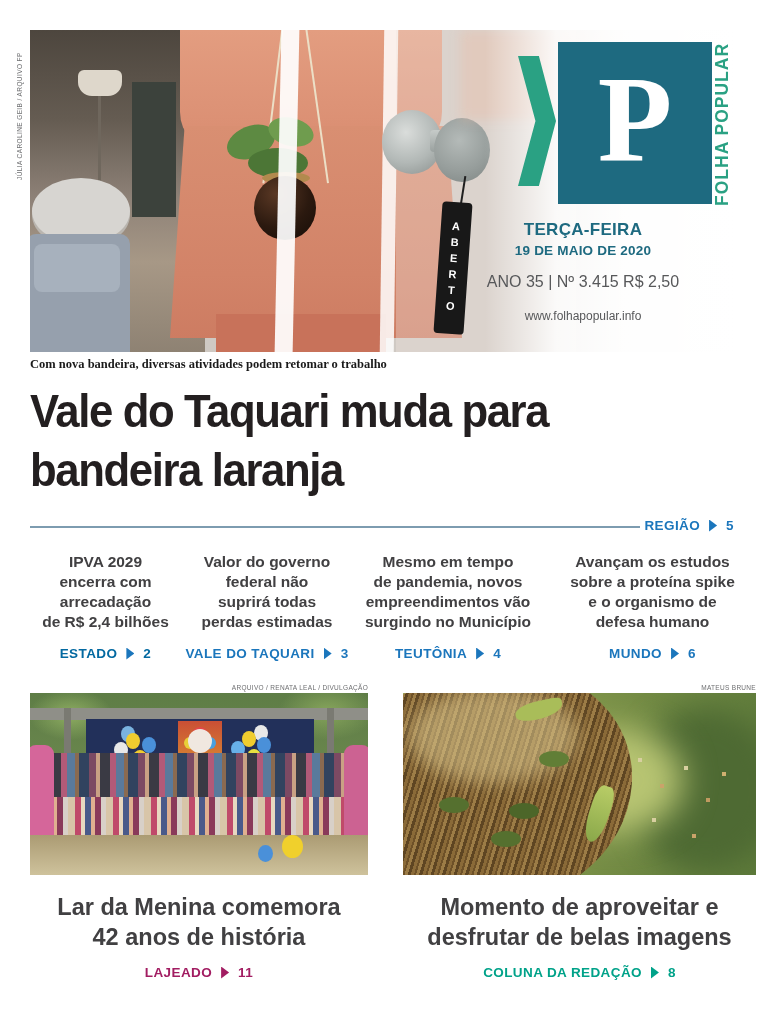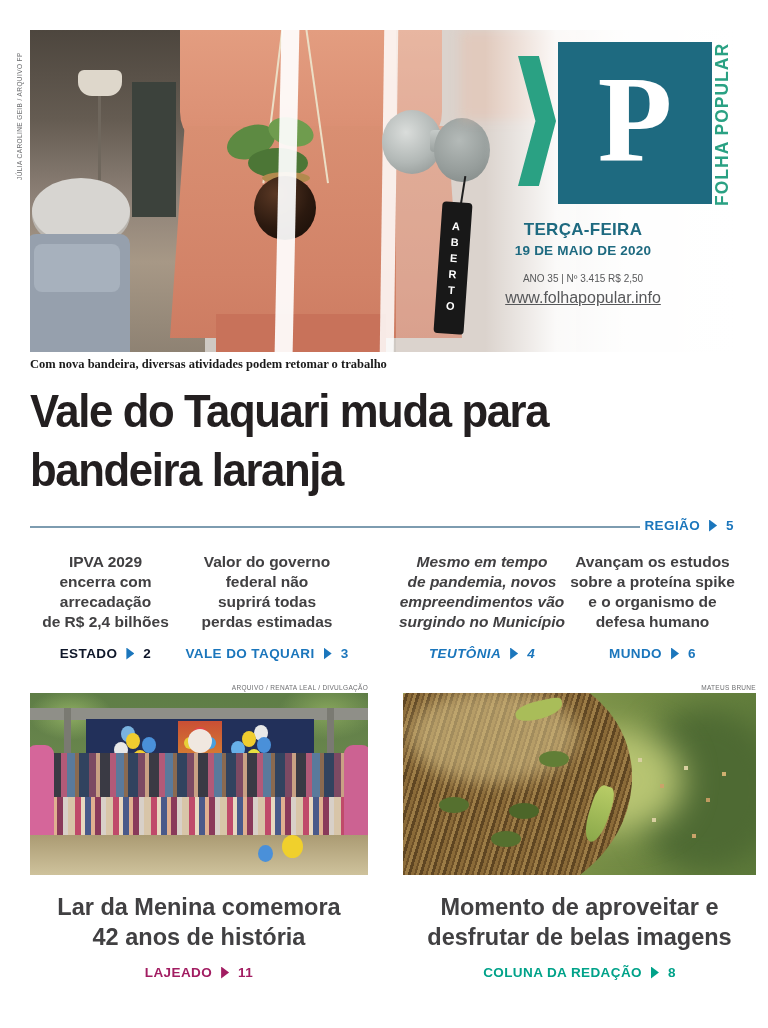--- a/index.html
+++ b/index.html
@@ -61,40 +61,40 @@
   .logo-square { position:absolute; left:558px; top:42px; width:154px; height:162px;
     display:flex; align-items:center; justify-content:center; }
   .logo-letter { font-family:"Liberation Serif", serif; font-weight:bold; font-size:122px; color:#fff; line-height:1; margin-top:-6px; }
   .logo-name { position:absolute; left:712px; top:40px; height:166px; width:30px;
     writing-mode:vertical-rl; transform:rotate(180deg);
     font-weight:bold; font-size:17.5px; letter-spacing:1px; white-space:nowrap; text-align:left; }
   
   .dateblock { position:absolute; right:55px; top:220px; width:260px; text-align:center; }
   .weekday { font-size:17px; font-weight:bold; letter-spacing:.3px; }
   .pubdate { font-size:13.5px; font-weight:bold; margin-top:3px; letter-spacing:.2px; }
-  .edition { font-size:10px; color:#57585a; margin-top:15px; }
-  .website { font-size:16px; color:#57585a; margin-top:5px;text-decoration:underline; }
+  .edition { font-size:16px; color:#57585a; margin-top:15px; }
+  .website { font-size:12px; color:#57585a; margin-top:18px; }
   
   .caption { position:absolute; left:30px; top:357px; font-family:"Liberation Serif",serif;
     font-weight:bold; font-size:12.5px; color:#1a1a1a; }
   .headline { position:absolute; left:30px; top:381px; width:700px;
     font-size:47px; line-height:59px; font-weight:bold; letter-spacing:-1.5px;
     white-space:pre-line; transform:scaleX(.93); transform-origin:left top; }
   .rule { position:absolute; left:30px; top:526px; width:610px; height:2px; }
   .lead-tag { position:absolute; right:34px; top:518px; }
   
   .tag { display:inline-flex; align-items:center; gap:9px; font-weight:bold; font-size:13.5px; letter-spacing:.4px; }
   .tag .arrow { width:8px; height:12px; clip-path:polygon(0 0,100% 50%,0 100%); display:inline-block; }
   
   .teaser { position:absolute; top:552px; text-align:center; }
   .teaser-text { font-size:15.5px; line-height:20px; font-weight:bold; white-space:pre-line; }
   .teaser .tag { margin-top:14px; }
   .t1 { left:28px;  width:155px; }
   .t2 { left:181px; width:172px; }
-  .t3 { left:386px; width:192px;font-style:italic; }
+  .t3 { left:352px; width:192px; }
   .t4 { left:560px; width:185px; }
   
   .story { position:absolute; top:684px; text-align:center; }
   .story-left  { left:30px;  width:338px; }
   .story-right { left:403px; width:353px; }
   .story-credit { display:block; text-align:right; font-size:6.5px; color:#6d6e70; letter-spacing:.3px; margin-bottom:2px; }
   .story-photo { position:relative; width:100%; height:182px; overflow:hidden; background:#7b8f56; }
   .story-photo * { position:absolute; }
   .story-headline { font-size:23.5px; line-height:30px; font-weight:bold; margin-top:17px; white-space:pre-line; }
   .story .tag { margin-top:13px; }
@@ -208,21 +208,21 @@
     <span>REGIÃO</span>
     <i class="arrow" style="background: rgb(27, 118, 188);"></i>
     <span>5</span>
   </div>
 
   <div class="teaser t1">
     <div class="teaser-text" style="color: rgb(65, 64, 66);">IPVA 2029
 encerra com
 arrecadação
 de R$ 2,4 bilhões</div>
-    <div class="tag" style="color: #0f172a;">
+    <div class="tag" style="color: #0369a1;">
       <span>ESTADO</span>
       <i class="arrow" style="background: rgb(27, 118, 188);"></i>
       <span>2</span>
     </div>
   </div>
   <div class="teaser t2">
     <div class="teaser-text" style="color: rgb(65, 64, 66);">Valor do governo
 federal não
 suprirá todas
 perdas estimadas</div>

